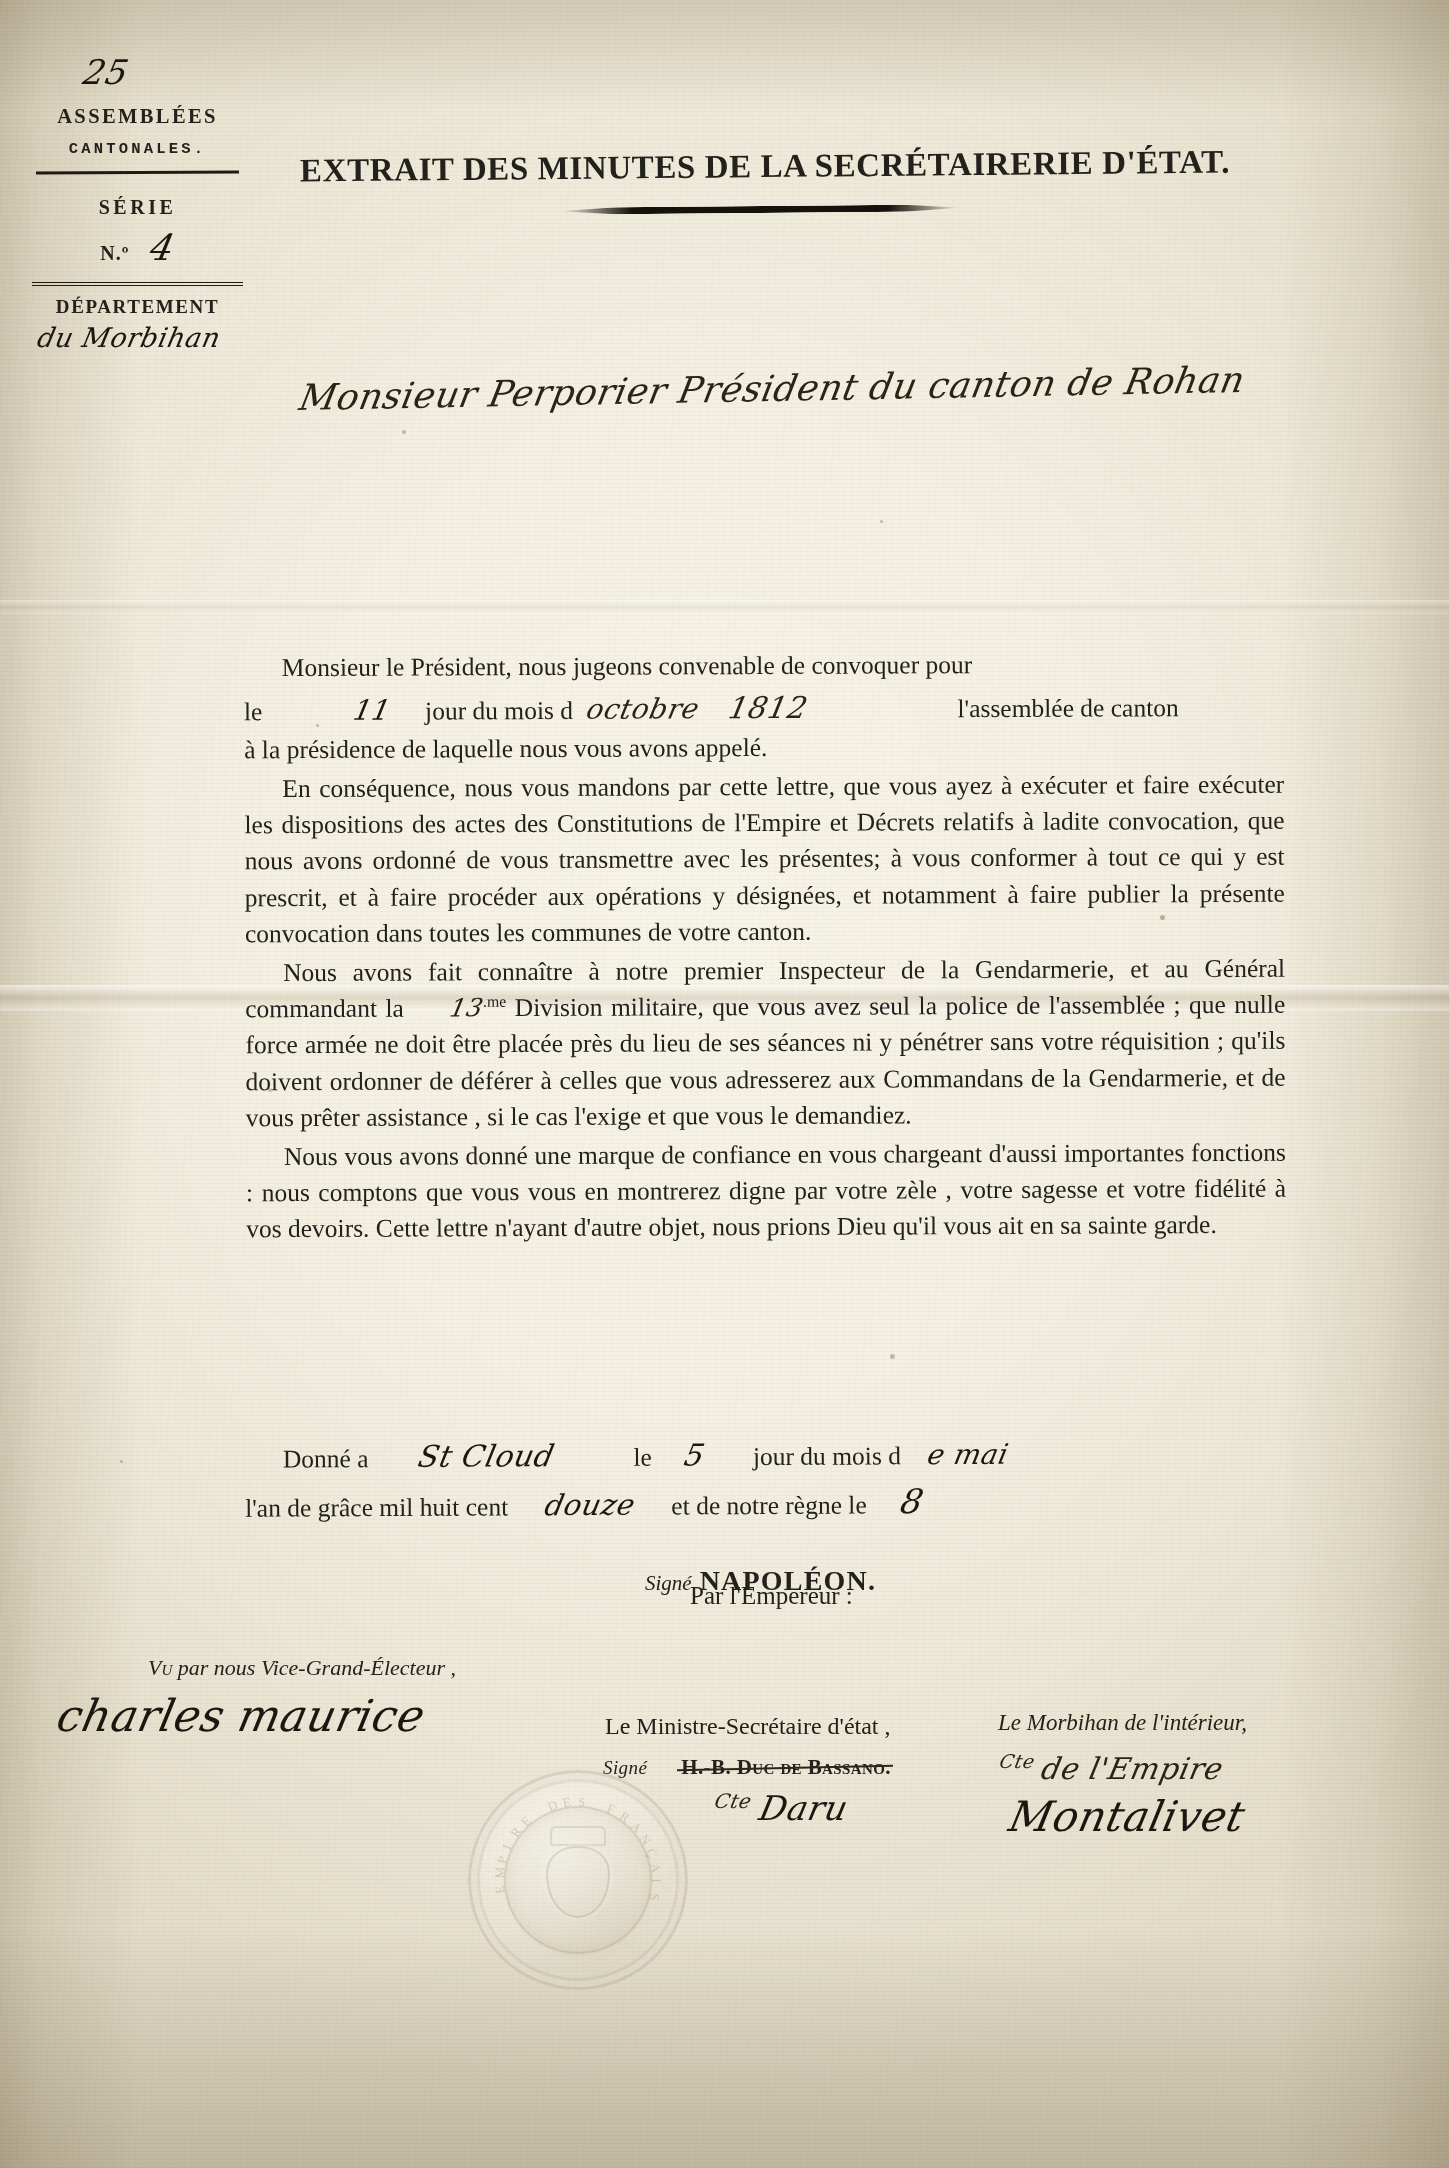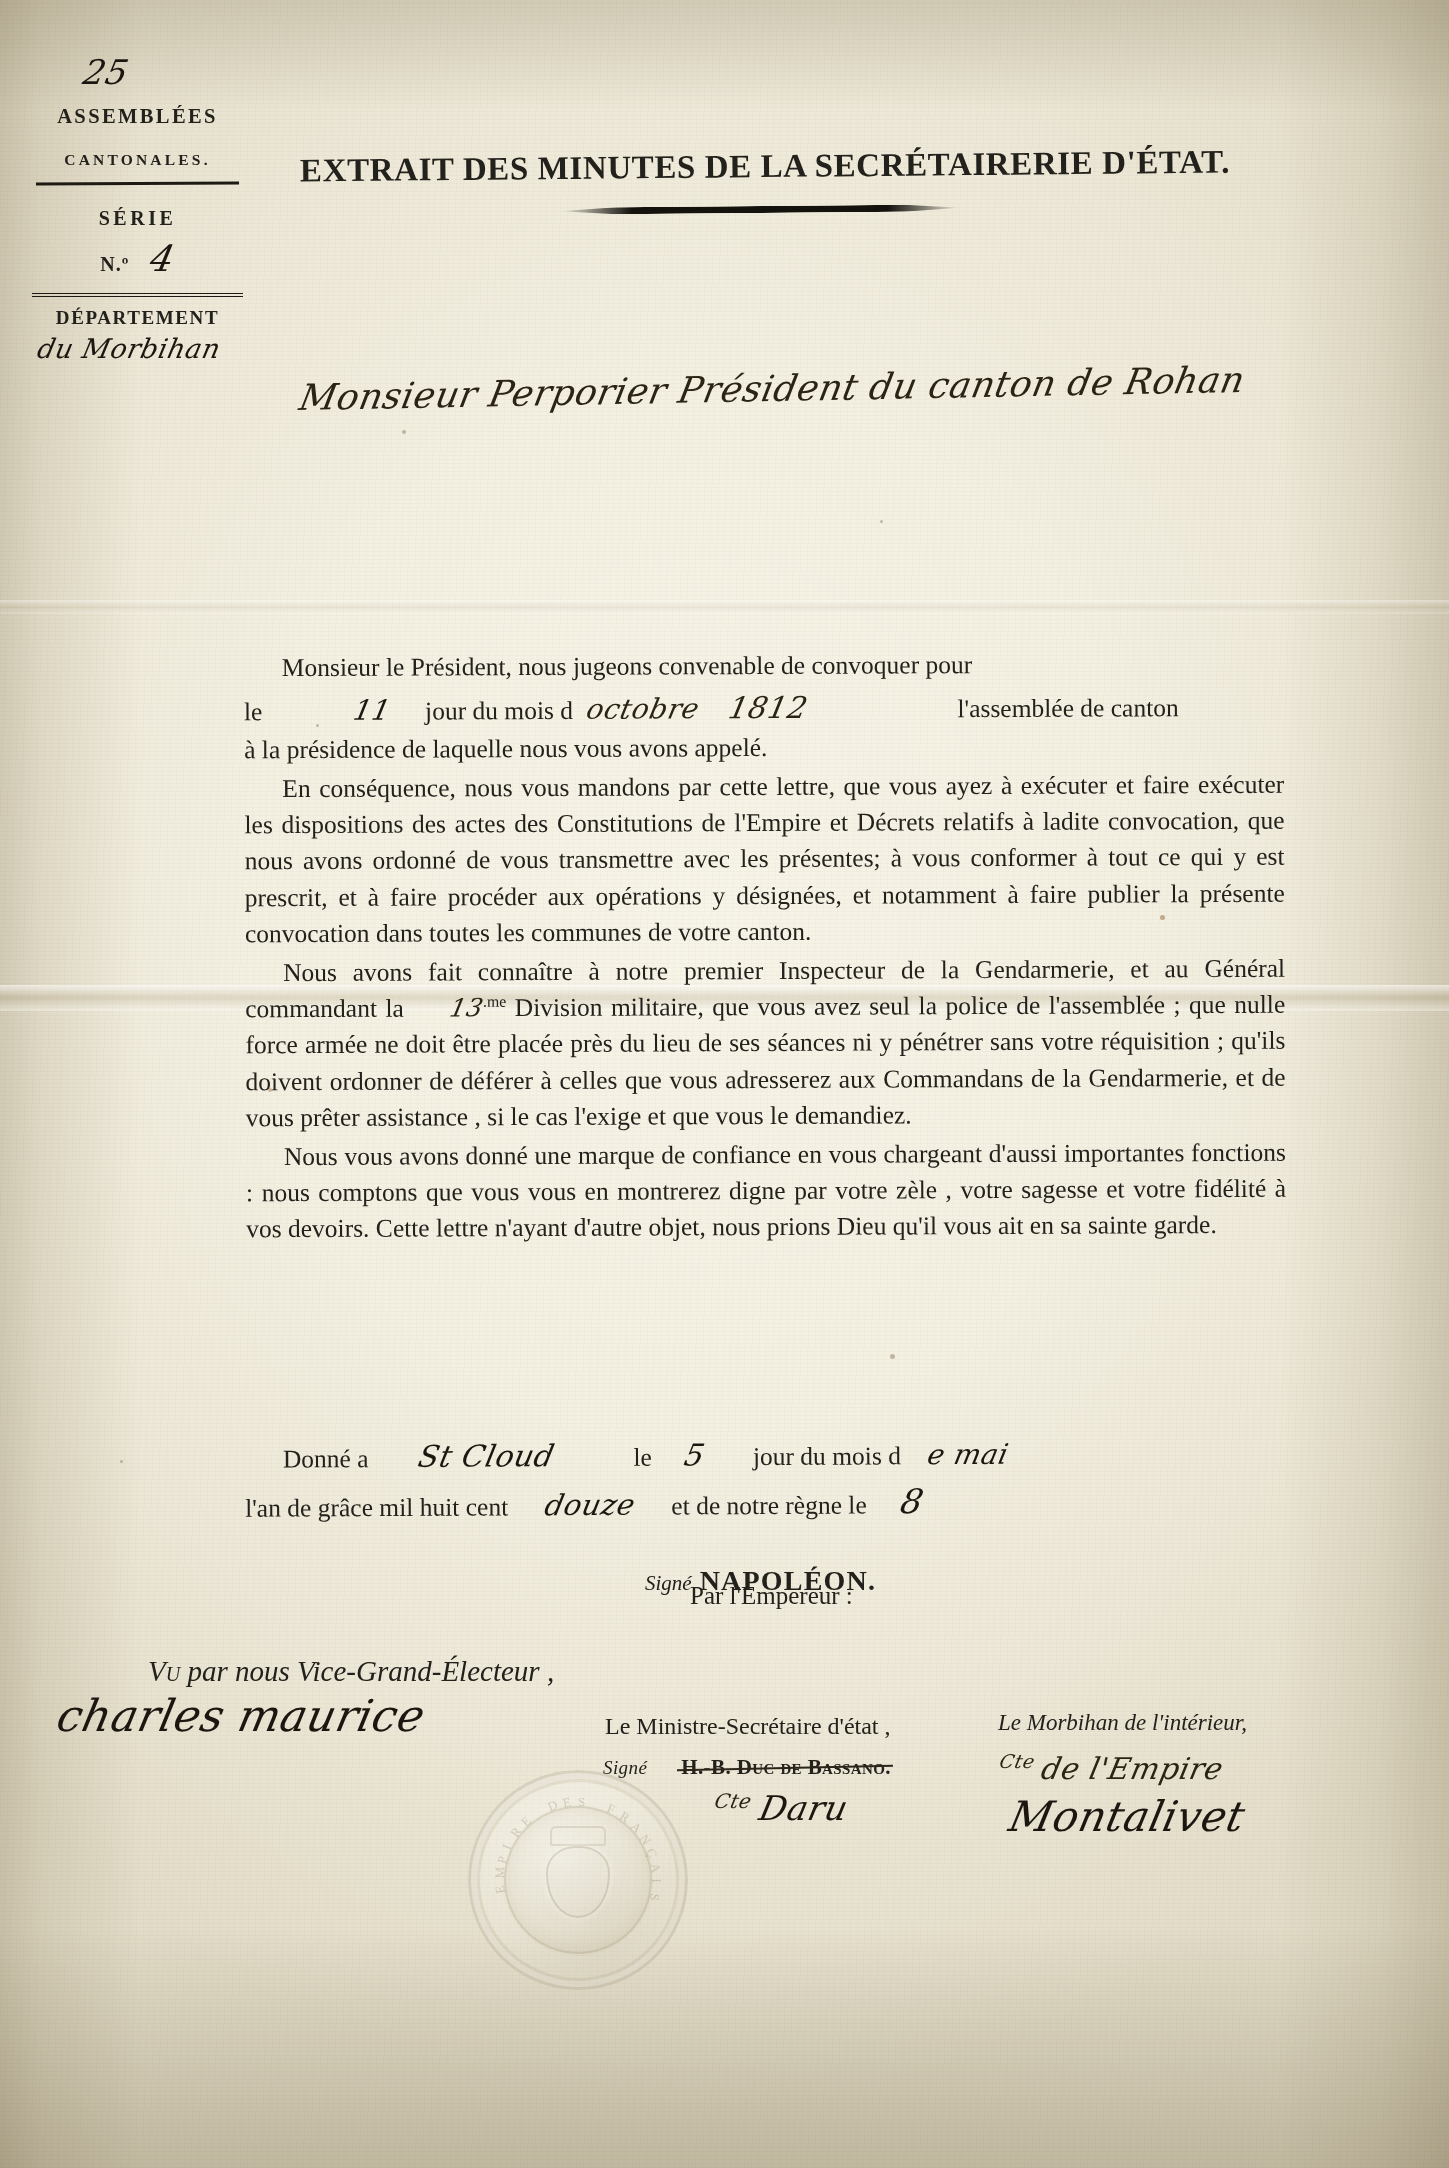--- a/index.html
+++ b/index.html
@@ -76,21 +76,21 @@
   }
   .left-head {
     position: absolute; left: 30px; top: 105px; width: 215px;
     text-align: center;
   }
   .assemblees {
     font-size: 20.5px; letter-spacing: 2.4px; font-weight: 700;
     font-family: "Liberation Serif", serif;
   }
   .cantonales {
-    font-size: 15.5px; letter-spacing: 3.2px; margin-top: 23px; font-weight: 700;
+    font-size: 15.5px; letter-spacing: 3.2px; margin-top: 12px; font-weight: 700; font-family: Liberation Mono, monospace;
   }
   .rule {
     height: 0; border-top: 3px solid #1d1a14; margin: 13px 6px 0 6px;
     transform: rotate(-0.35deg);
   }
   .serie {
     font-size: 20px; letter-spacing: 3.5px; margin-top: 22px; font-weight: 600; text-align: center;
   }
   .numline {
     margin-top: 8px; font-size: 20px; letter-spacing: 1px;
@@ -156,21 +156,21 @@
   
   .signed-napoleon {
     position: absolute; left: 645px; top: 1565px;
     font-size: 28px; white-space: nowrap;
   }
   .signed-napoleon .sg { font-style: italic; font-size: 21px; margin-right: 8px; }
   .signed-napoleon .nm { letter-spacing: 1.2px; font-weight: 600; }
 
   .vu {
     position: absolute; left: 148px; top: 1655px;
-    font-style: italic; font-size: 29px; white-space: nowrap;
+    font-style: italic; font-size: 22px; white-space: nowrap;
   }
   .vu .vucap { font-variant: small-caps; font-style: italic; }
   .sig-talleyrand {
     position: absolute; left: 58px; top: 1690px;
     font-size: 44px; white-space: nowrap;
     letter-spacing: -2px;
   }
 
   .par-empereur {
     position: absolute; left: 690px; top: 1582px;

